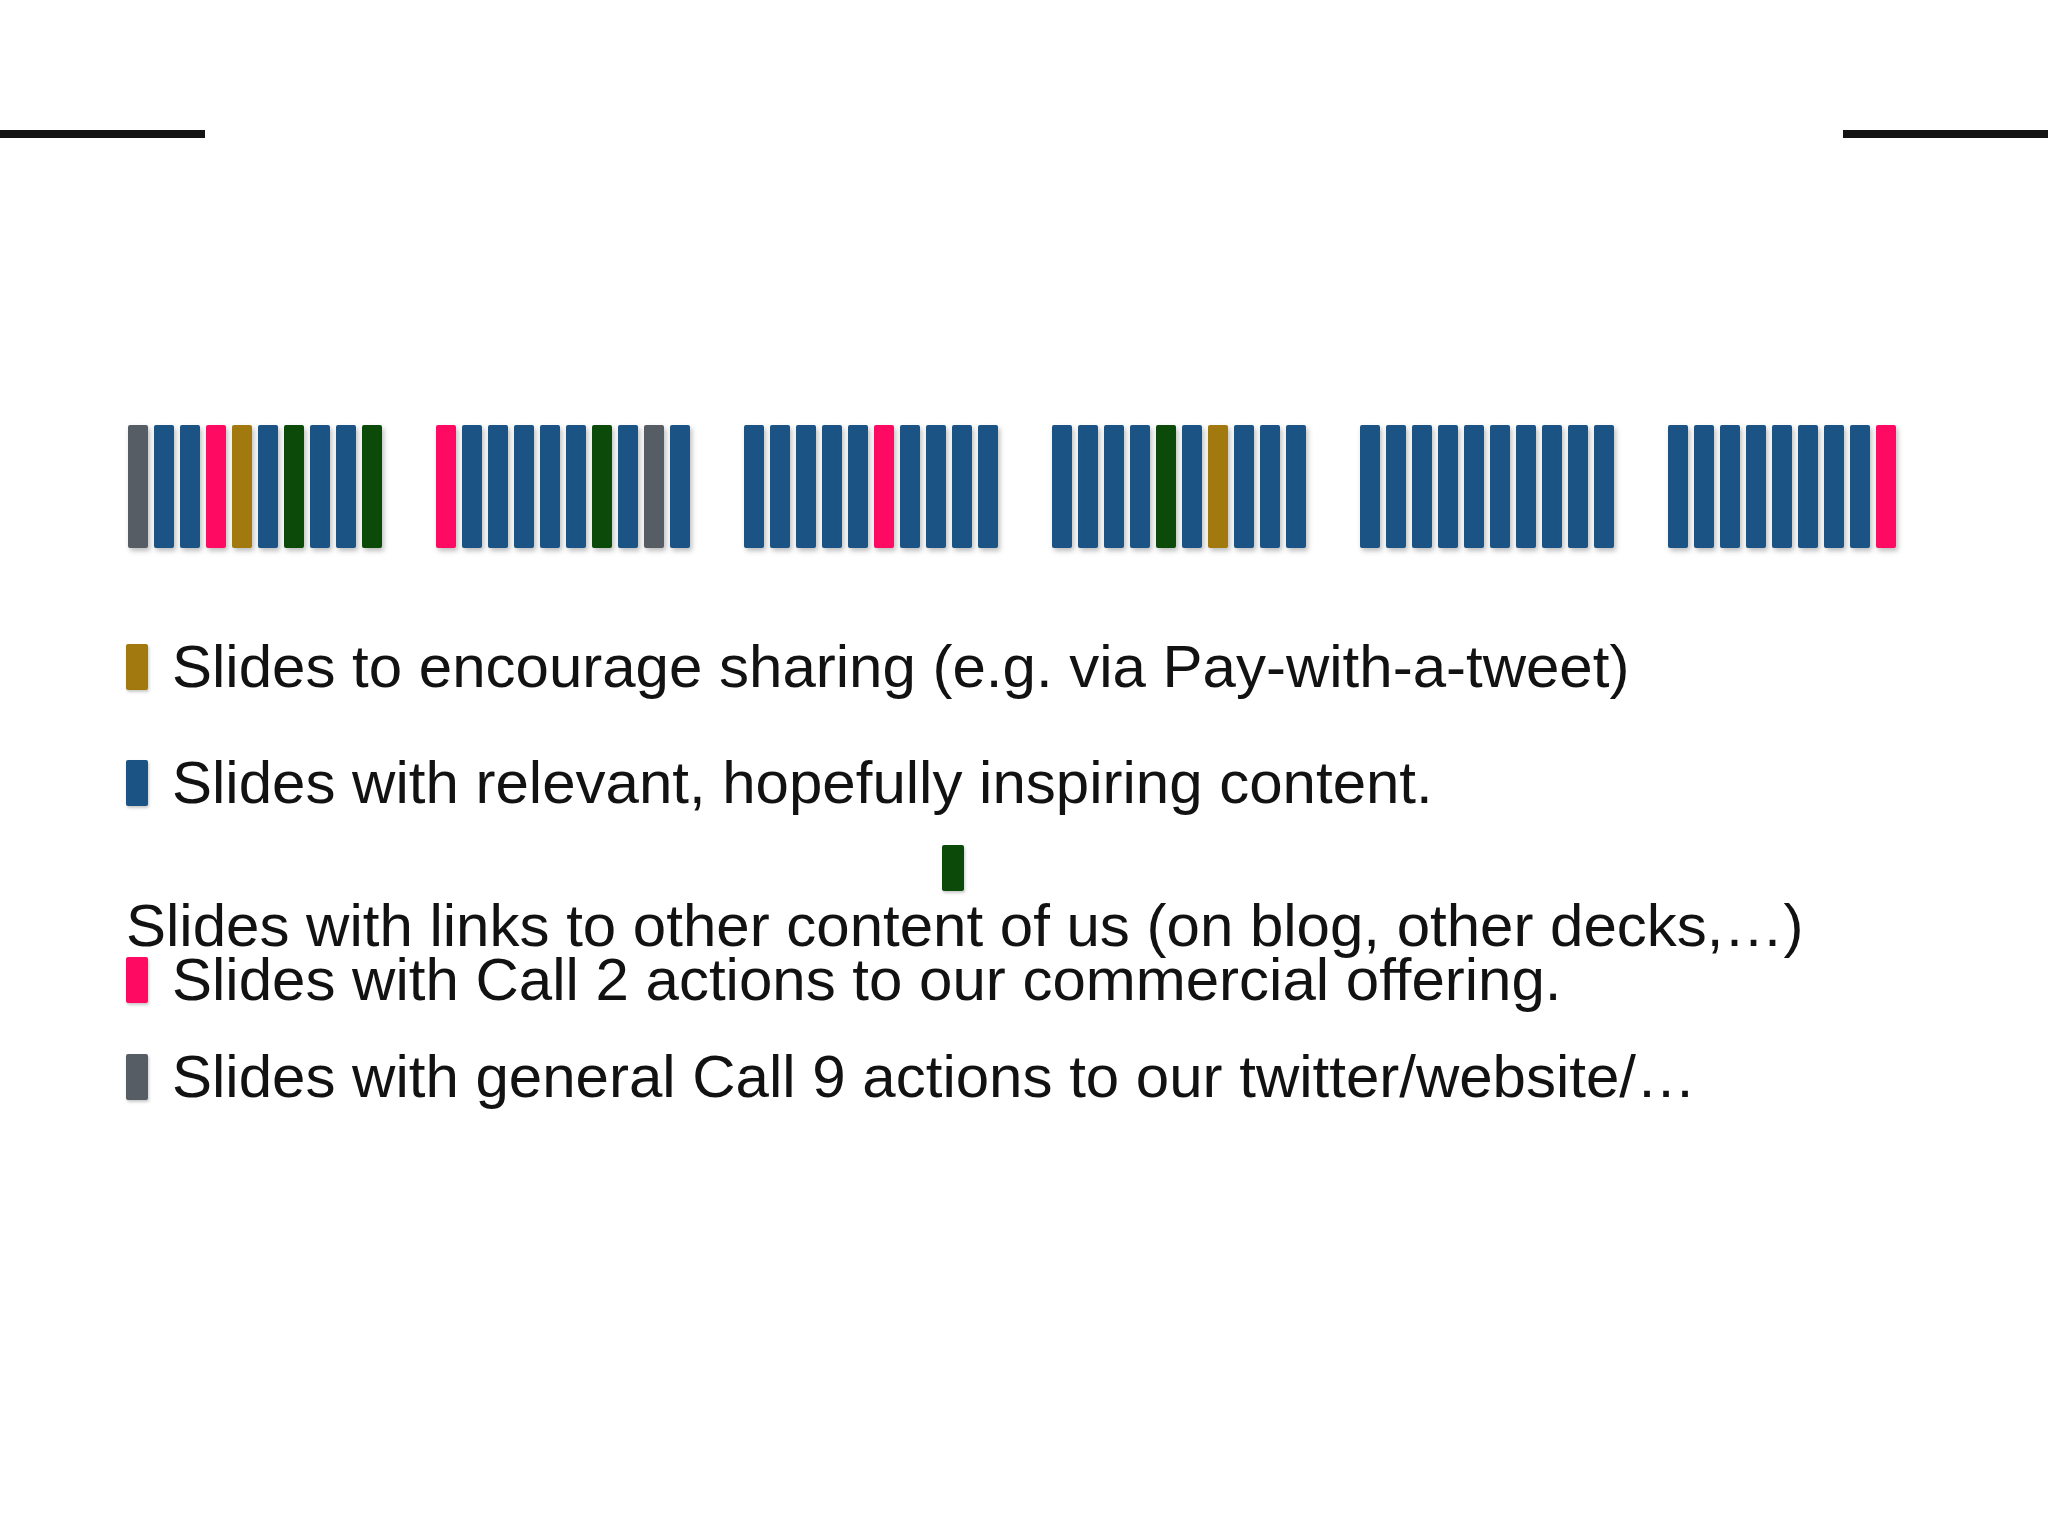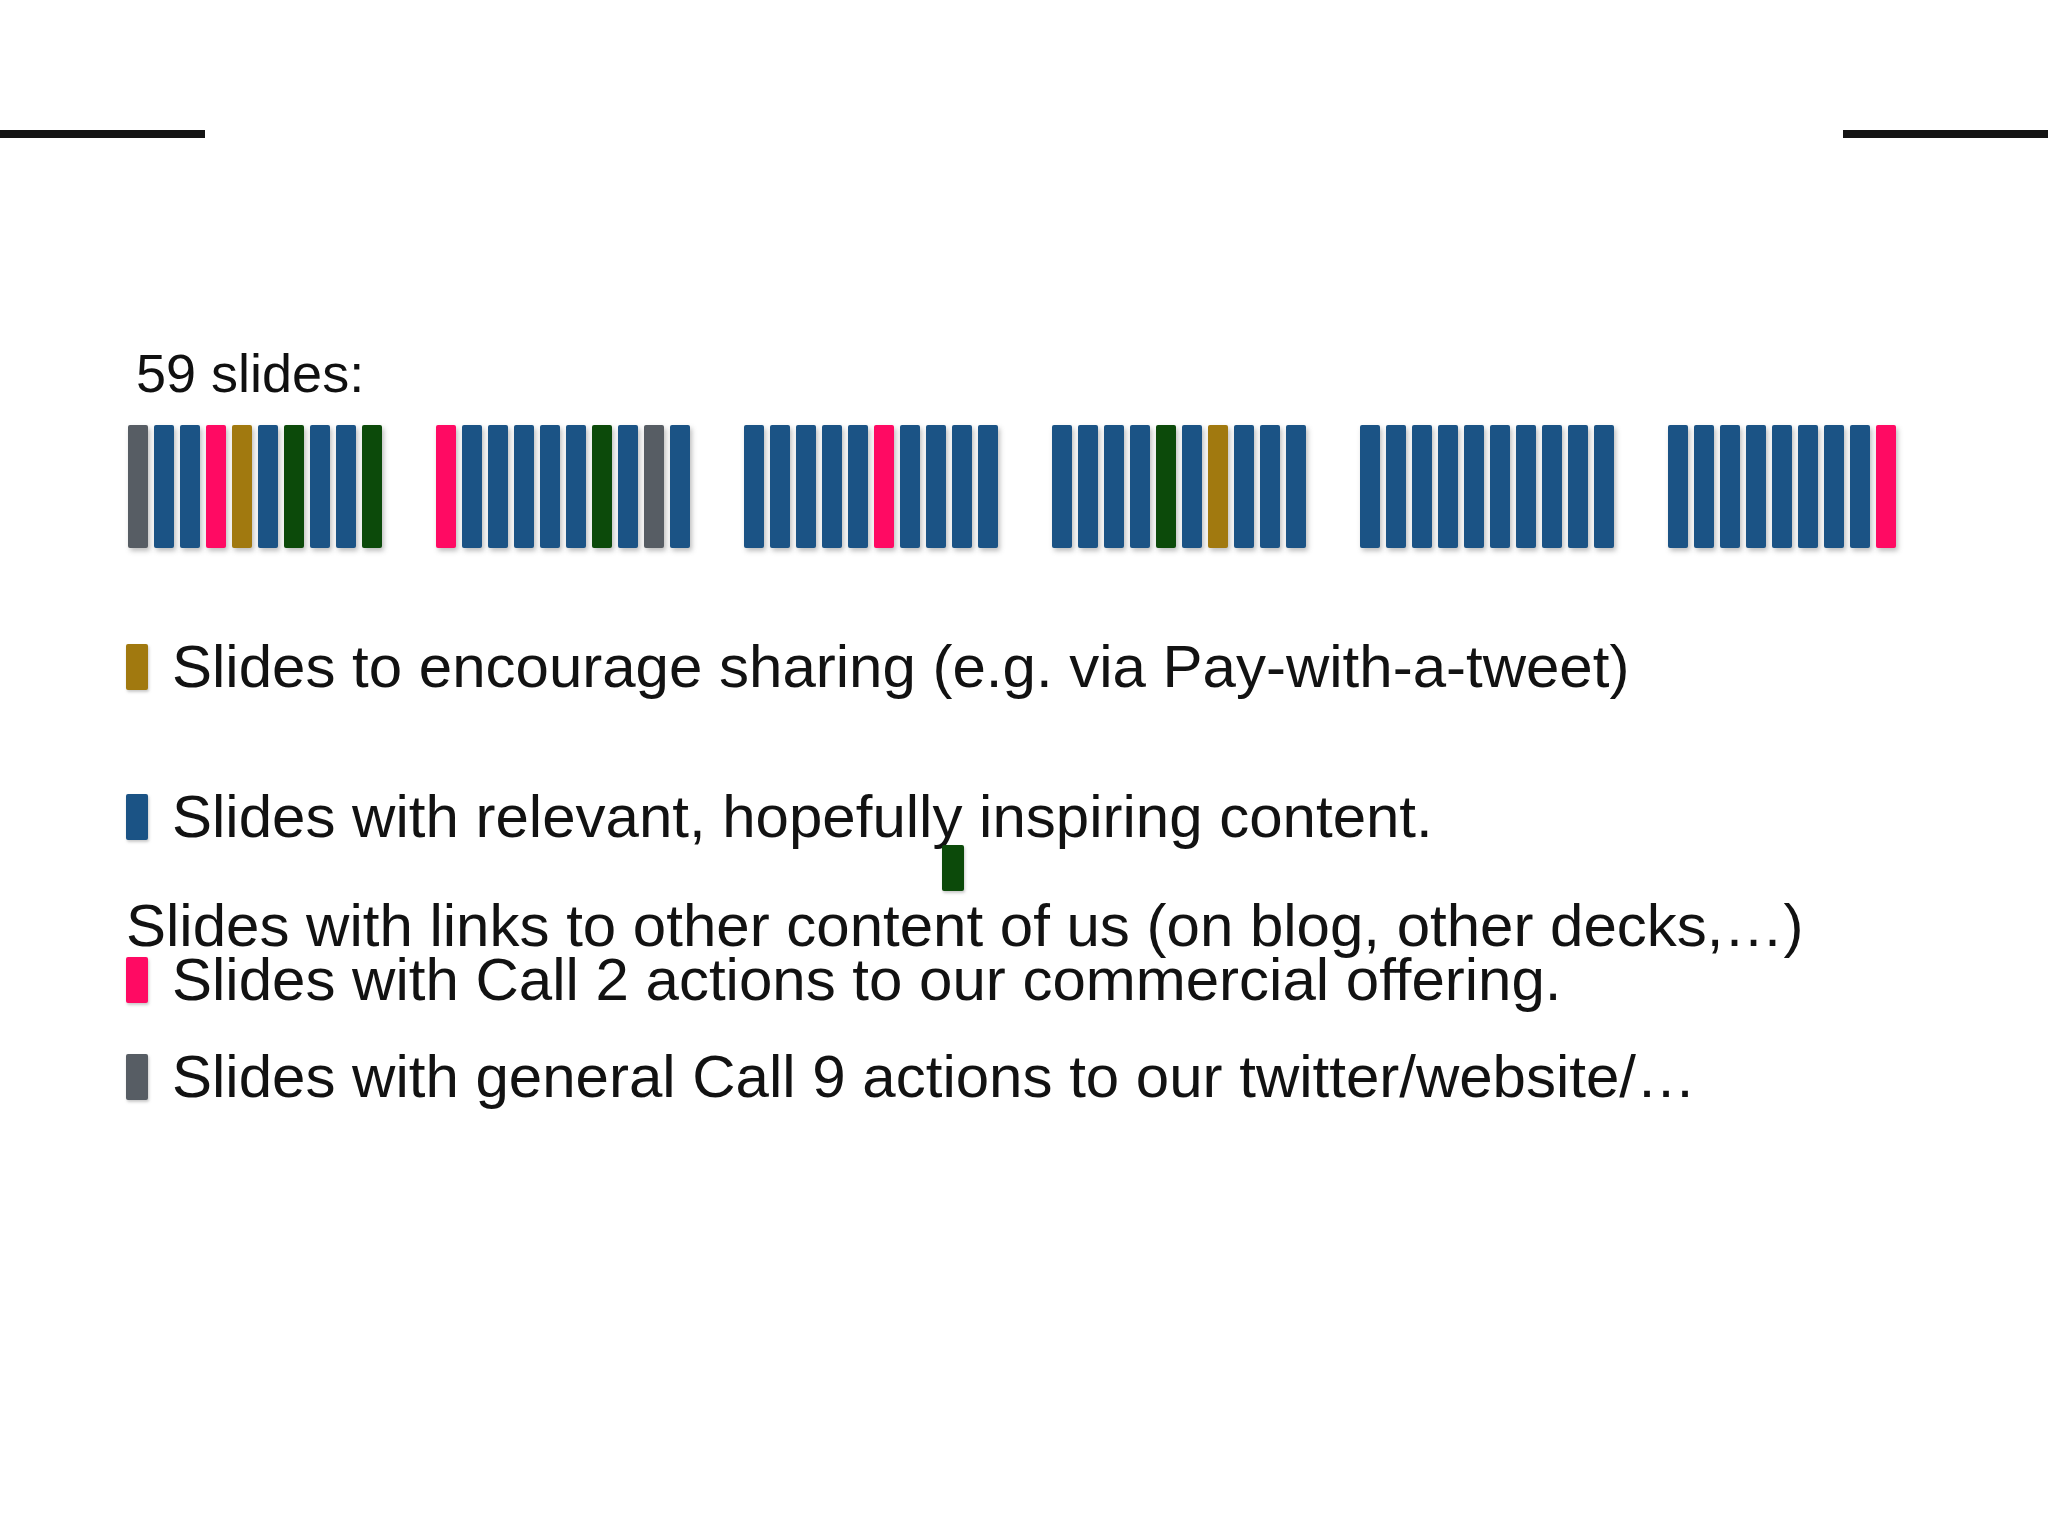--- a/index.html
+++ b/index.html
@@ -56,21 +56,20 @@
 </style>
 </head>
 <body>
 
 <div class="slide">
 
   <div class="rule rule-left"></div>
   <div class="rule rule-right"></div>
 
 
-  <div class="slides-label">59 slides:</div>
 
   <div class="strip">
       <div class="bar-group">
         <div class="bar" style="background: rgb(87, 93, 100);"></div>
         <div class="bar" style="background: rgb(27, 83, 133);"></div>
         <div class="bar" style="background: rgb(27, 83, 133);"></div>
         <div class="bar" style="background: rgb(255, 10, 99);"></div>
         <div class="bar" style="background: rgb(161, 121, 15);"></div>
         <div class="bar" style="background: rgb(27, 83, 133);"></div>
         <div class="bar" style="background: rgb(12, 74, 10);"></div>
@@ -137,21 +136,21 @@
         <div class="bar" style="background: rgb(27, 83, 133);"></div>
         <div class="bar" style="background: rgb(255, 10, 99);"></div>
       </div>
     </div>
 
   <div>
       <div class="legend-row" style="top: 632px;">
         <span class="chip" style="background: rgb(161, 121, 15);"></span>
         <span class="legend-label">Slides to encourage sharing (e.g. via Pay-with-a-tweet)</span>
       </div>
-      <div class="legend-row" style="top: 748px; margin-top: 34px;">
+      <div class="legend-row" style="top: 748px;">
         <span class="chip" style="background: rgb(27, 83, 133);"></span>
         <span class="legend-label">Slides with relevant, hopefully inspiring content.</span>
       </div>
       <div class="legend-row" style="top: 845px; flex-direction: column;">
         <span class="chip" style="background: rgb(12, 74, 10);"></span>
         <span class="legend-label">Slides with links to other content of us (on blog, other decks,…)</span>
       </div>
       <div class="legend-row" style="top: 945px;">
         <span class="chip" style="background: rgb(255, 10, 99);"></span>
         <span class="legend-label">Slides with Call 2 actions to our commercial offering.</span>

